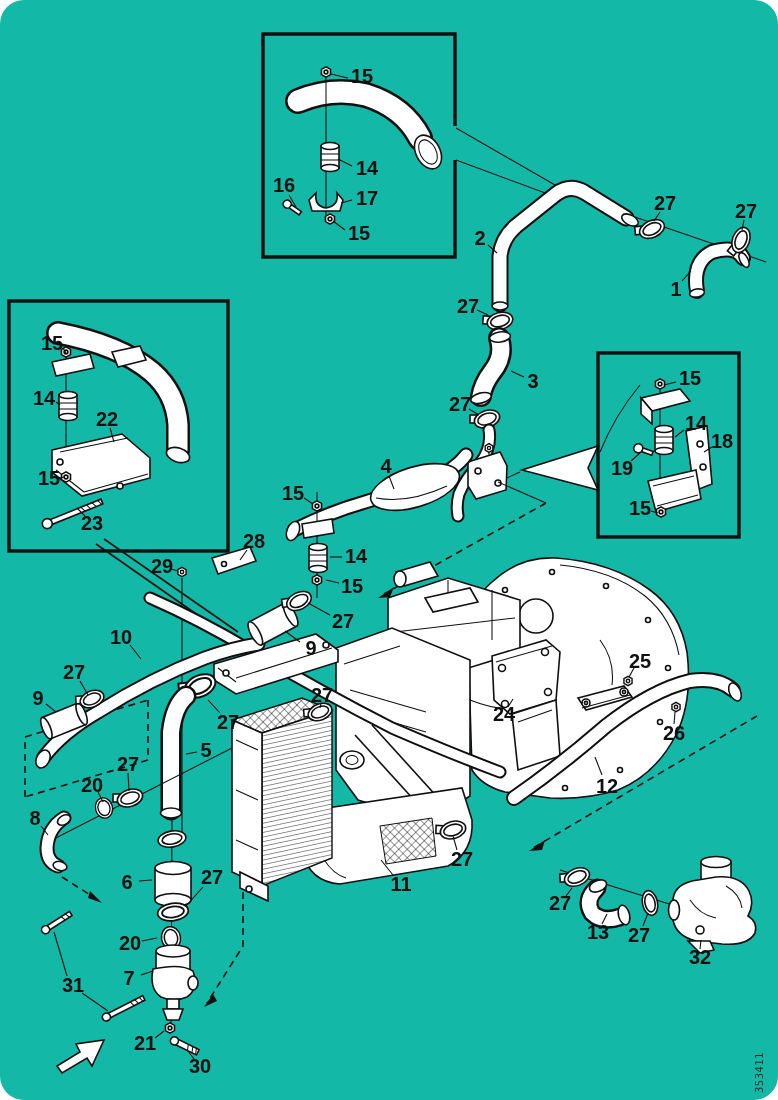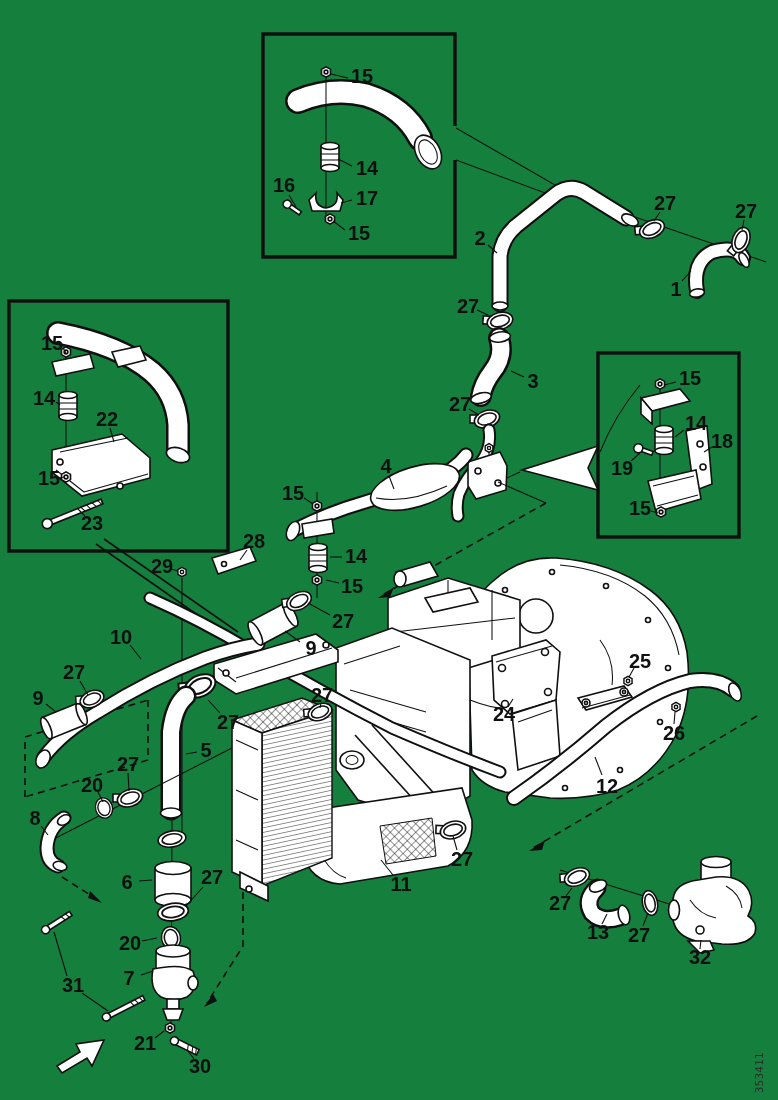--- a/index.html
+++ b/index.html
@@ -1,16 +1,16 @@
 <!DOCTYPE html>
 <html><head>
 <meta charset="utf-8">
 <style>
   html,body{margin:0;padding:0;background:#fff;}
-  #stage{position:relative;width:778px;height:1100px;background:#15803d;overflow:hidden;}
+  #stage{position:relative;width:778px;height:1100px;background:#14b8a6;overflow:hidden;border-radius:24px;}
   svg{display:block;}
   .fw{fill:#ffffff;stroke:#101010;stroke-width:1.6;}
   .ln{fill:none;stroke:#101010;stroke-width:1.6;}
   .ln2{fill:none;stroke:#101010;stroke-width:1.05;}
   .tubeO{fill:none;stroke:#101010;stroke-linecap:round;stroke-linejoin:round;}
   .tubeI{fill:none;stroke:#ffffff;stroke-linecap:round;stroke-linejoin:round;}
   .dash{fill:none;stroke:#101010;stroke-width:1.6;stroke-dasharray:7 5;}
   .box{fill:none;stroke:#101010;stroke-width:3.4;}
   .callout{font-family:"Liberation Sans","DejaVu Sans",sans-serif;font-weight:bold;font-size:20px;fill:#101010;text-anchor:middle;dominant-baseline:central;}
   .leader{stroke:#101010;stroke-width:1.1;fill:none;}

